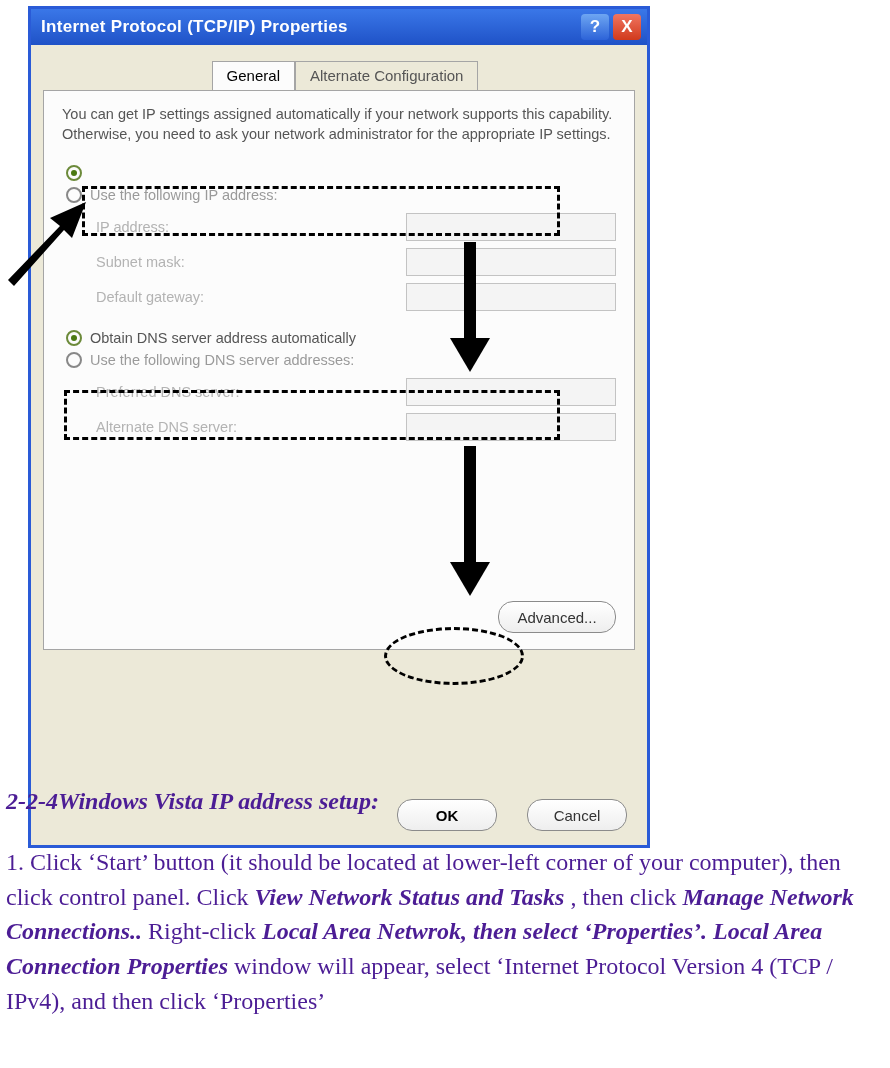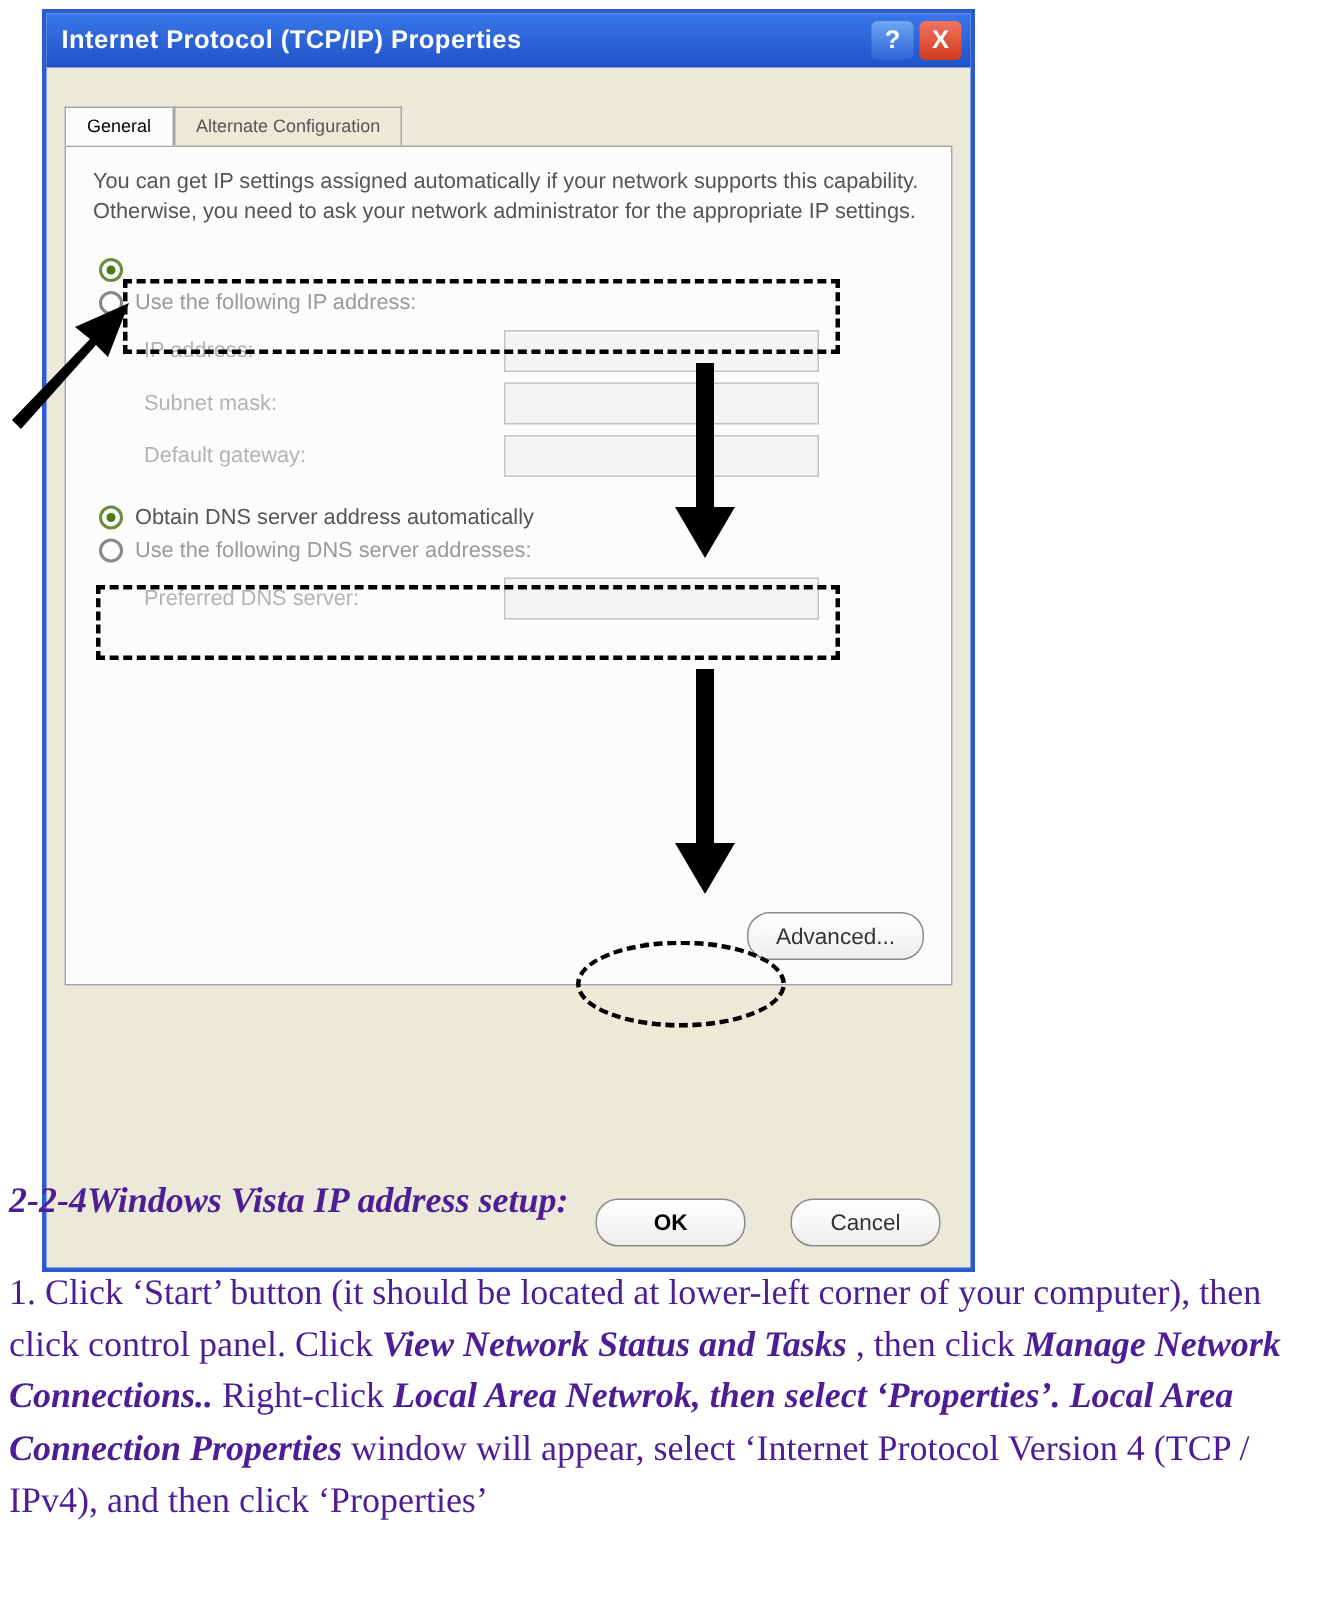--- a/index.html
+++ b/index.html
@@ -43,24 +43,25 @@
     border-radius: 4px;
     display: flex; align-items: center; justify-content: center;
     font-weight: bold;
     font-size: 17px;
     cursor: pointer;
   }
   .winbtn.help { background: linear-gradient(#6ea6f2,#2d63d8); color:#fff; }
   .winbtn.close { background: linear-gradient(#f07561,#d13a1c); color:#fff; }
   
   .tabstrip {
-    margin: 26px 0 0 12px;
+    margin: 16px 0 0 12px;
     display: flex;
     gap: 0;
-    font-size: 12px;
+    font-size: 15px;
+    justify-content: center;
   }
   .tab {
     padding: 5px 14px 6px;
     background: #ece9d8;
     border: 1px solid #a5a5a5;
     border-bottom: none;
     color: #555;
     cursor: pointer;
   }
   .tab.active {
@@ -99,20 +100,21 @@
     background: #4b7a12;
   }
   .radio.off { border-color: #888; }
   .radio-row.disabled { color: #9a9a9a; }
   .fields {
     margin: 4px 0 8px 30px;
   }
   .field-row {
     display: flex; align-items: center; gap: 0;
     margin: 7px 0;
+    justify-content: space-between;
   }
   .field-label { width: 240px; color: #b3b3b3; }
   .ip-input {
     flex: none;
     width: 210px; height: 28px;
     background: #f4f4f4;
     border: 1px solid #c3c3c3;
   }
   .btnrow {
     position: absolute;
@@ -231,20 +233,24 @@
           <span class="radio on"></span>
           <span>Obtain DNS server address automatically</span>
         </div>
         <div class="radio-row disabled">
           <span class="radio off"></span>
           <span>Use the following DNS server addresses:</span>
         </div>
         <div class="fields">
           <div class="field-row">
             <span class="field-label">Preferred DNS server:</span>
+            <div class="ip-input"></div>
+          </div>
+          <div class="field-row">
+            <span class="field-label">Alternate DNS server:</span>
             <div class="ip-input"></div>
           </div>
         </div>
       </div>
 
       <div class="btnrow">
         <button class="winbutton">Advanced...</button>
       </div>
     </div>
 

